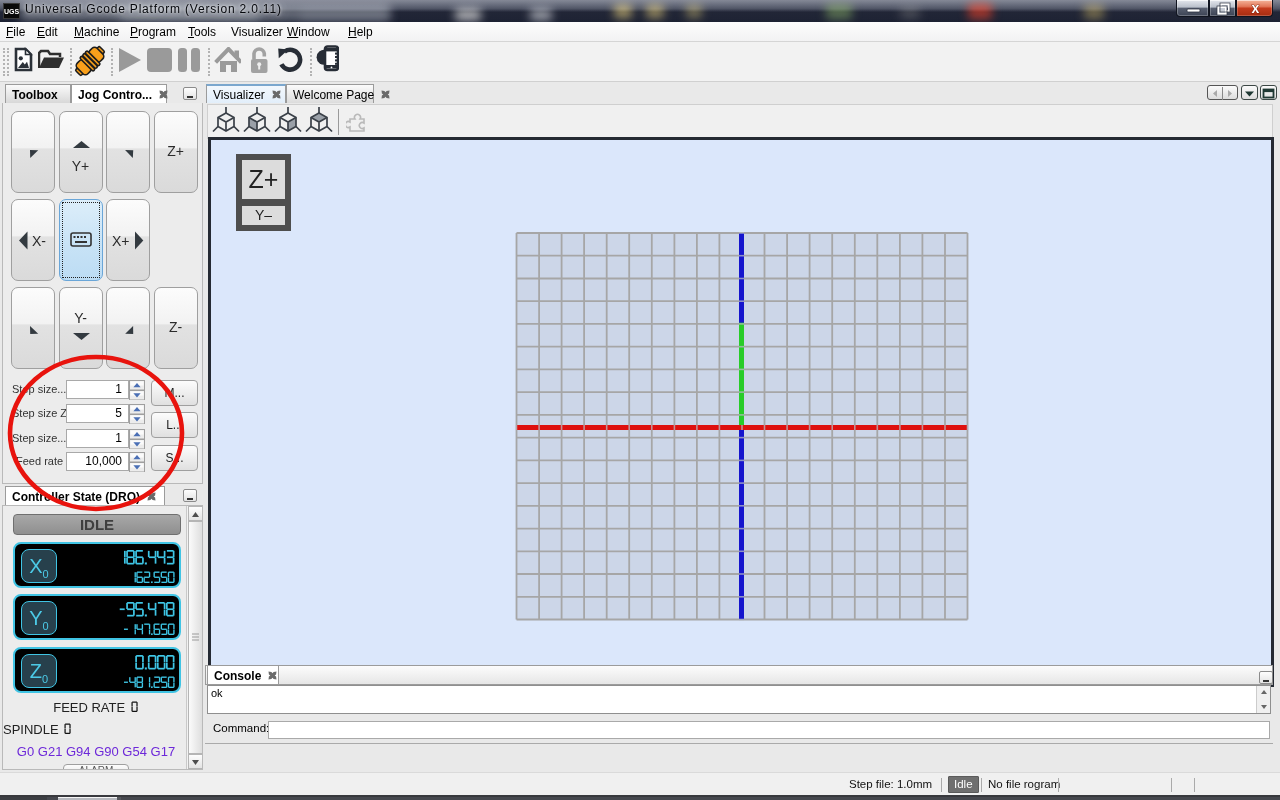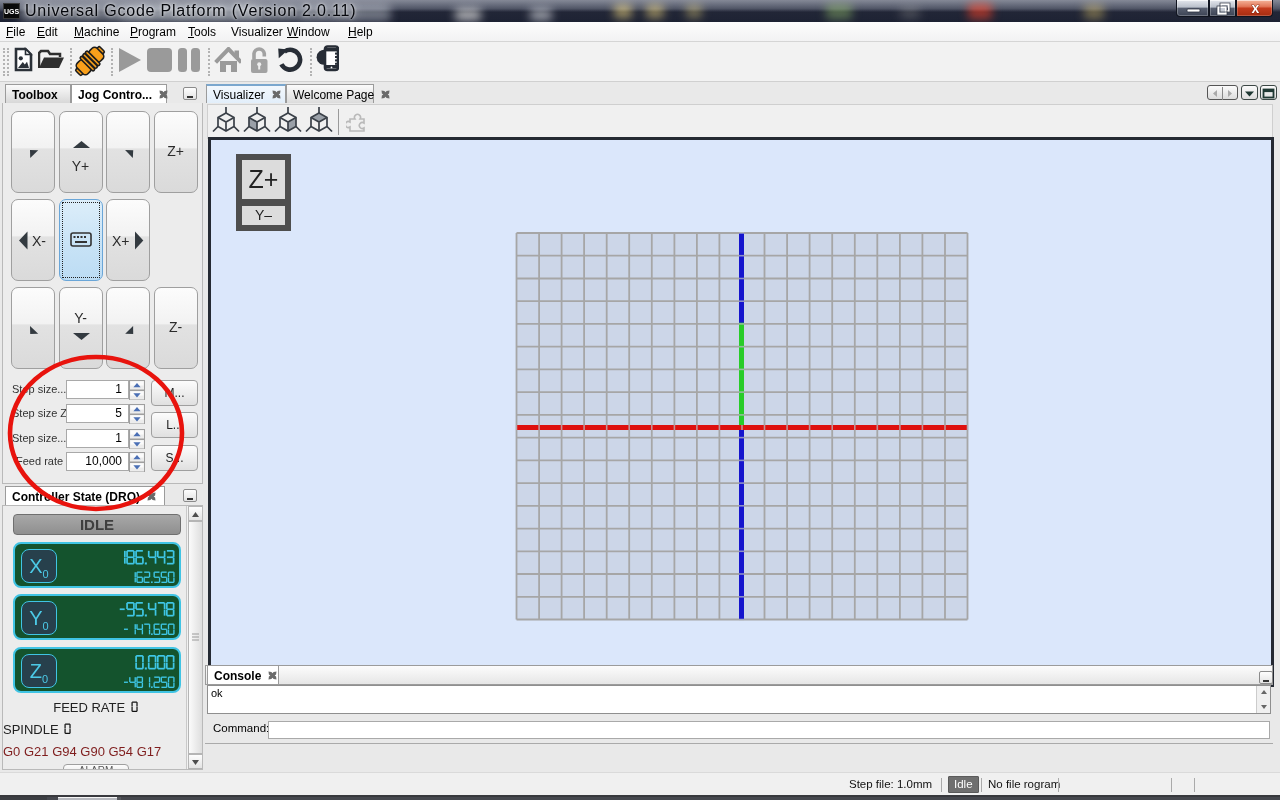--- a/index.html
+++ b/index.html
@@ -2,21 +2,21 @@
 <html><head><meta charset="utf-8"><style>
 * { margin:0; padding:0; box-sizing:border-box; }
 html,body { width:1280px; height:800px; overflow:hidden; }
 body { font-family:"Liberation Sans", sans-serif; position:relative; background:#e9e9e9; }
 .abs { position:absolute; }
 
 #titlebar { left:0; top:0; width:1280px; height:22px; background:linear-gradient(#555b6e 0%, #3c4255 38%, #262b3e 55%, #1d2233 100%); overflow:hidden; }
 #titlebar .blob { position:absolute; filter:blur(5px); border-radius:4px; }
 #tbshine { left:0; top:0; width:1280px; height:22px; background:linear-gradient(rgba(255,255,255,.28), rgba(255,255,255,.10) 40%, rgba(0,0,0,.12) 55%, rgba(0,0,0,0)); }
 #ugsicon { left:3px; top:3px; width:17px; height:16px; background:#0a0a0a; border:1px solid #3a3a3a; color:#fff; font-size:7px; font-weight:bold; text-align:center; line-height:15px; letter-spacing:0; }
-#wtitle { left:25px; top:2px; font-size:16px; letter-spacing:0.8px; color:#05070c; text-shadow:0 0 3px rgba(255,255,255,.9), 0 0 8px rgba(255,255,255,.75), 0 0 14px rgba(255,255,255,.5); white-space:nowrap; }
+#wtitle { left:25px; top:2px; font-size:12px; letter-spacing:0.8px; color:#05070c; text-shadow:0 0 3px rgba(255,255,255,.9), 0 0 8px rgba(255,255,255,.75), 0 0 14px rgba(255,255,255,.5); white-space:nowrap; }
 .winbtn { position:absolute; top:0; height:17px; border:1px solid #10141f; border-top:none; background:linear-gradient(#e5e8ee 0%, #b9bfca 45%, #5a6172 50%, #3c4354 100%); box-shadow:inset 0 1px 0 rgba(255,255,255,.6), inset 0 0 0 1px rgba(255,255,255,.25); }
 #btnmin { left:1176px; width:33px; border-radius:0 0 0 4px; }
 #btnmax { left:1209px; width:27px; border-radius:0; }
 #btnclose { left:1236px; width:37px; border-radius:0 0 4px 0; background:linear-gradient(#f5b49a 0%, #e2785a 40%, #c43c1e 52%, #a62c10 100%); box-shadow:inset 0 1px 0 rgba(255,255,255,.5), inset 0 0 0 1px rgba(255,255,255,.2); }
 
 #menubar { left:0; top:22px; width:1280px; height:20px; background:linear-gradient(#fdfdfd,#f2f2f3); border-bottom:1px solid #d5d5d5; font-size:12px; color:#000; }
 #menubar span { position:absolute; top:3px; }
 
 #toolbar { left:0; top:42px; width:1280px; height:40px; background:#f2f2f2; border-bottom:1px solid #d0d0d0; }
 .tsep { position:absolute; top:6px; height:28px; width:0; border-left:2px dotted #b3b3b3; }
@@ -24,21 +24,21 @@
 .tabrow { position:absolute; height:20px; }
 .tab { position:absolute; top:0; height:19px; border:1px solid #9b9b9b; border-bottom:none; font-size:12px; color:#000; padding:3px 6px 0 6px; white-space:nowrap; }
 .minibtn { position:absolute; width:14px; height:13px; border:1px solid #8b8b8b; background:linear-gradient(#fefefe,#e3e3e3); border-radius:2px; }
 .minibtn:after { content:""; position:absolute; left:3px; top:8px; width:6px; height:2px; background:#333; }
 .jogbtn { position:absolute; background:linear-gradient(#fcfcfc 0%, #f2f2f2 45%, #e2e2e2 46%, #dadada 100%); border:1px solid #9f9f9f; border-radius:7px; color:#2b2b2b; font-size:13px; }
 .srow { position:absolute; font-size:11px; color:#333; white-space:nowrap; }
 .sfield { position:absolute; background:#fff; border:1px solid #a9a9a9; font-size:12px; color:#000; text-align:right; }
 .spin { position:absolute; width:15px; }
 .mbtn { position:absolute; left:148px; width:47px; background:linear-gradient(#fcfcfc,#e0e0e0); border:1px solid #9f9f9f; border-radius:4px; font-size:12px; color:#222; text-align:center; }
 
-.drobox { position:absolute; left:10px; width:168px; height:46px; background:#14532d; border:2px solid #40c4e4; border-radius:8px; }
+.drobox { position:absolute; left:10px; width:168px; height:46px; background:#000000; border:2px solid #40c4e4; border-radius:8px; }
 .drochip { position:absolute; left:6px; top:5px; width:36px; height:34px; background:#27404c; border:1px solid #40c4e4; border-radius:8px; color:#4cc9e6; font-size:20px; text-align:center; line-height:32px; }
 .drochip sub { font-size:11px; }
 
 #canvas { left:208px; top:137px; width:1066px; height:550px; background:#dbe7fb; border:3px solid #252a33; }
 
 #console { left:205px; top:665px; width:1068px; height:79px; }
 
 #statusbar { left:0; top:772px; width:1280px; height:24px; background:#f0f0f0; border-top:1px solid #dadada; font-size:11.5px; color:#111; }
 #bottomstrip { left:0; top:795px; width:1280px; height:5px; background:#46484e; overflow:hidden; }
 .vsep12 { position:absolute; top:5px; height:14px; width:1px; background:#aaa; }
@@ -489,21 +489,21 @@
     <div class="abs" style="left:0; top:216px; width:186px; text-align:left; font-size:13px; color:#222;">SPINDLE <svg width="10" height="12" style="vertical-align:-1px">
         <g fill="#111">
           <rect x="3.13" y="0.50" width="4.82" height="1.24"></rect>
           <rect x="7.39" y="1.12" width="1.24" height="4.45"></rect>
           <rect x="7.39" y="5.94" width="1.24" height="4.45"></rect>
           <rect x="3.13" y="9.76" width="4.82" height="1.24"></rect>
           <rect x="2.45" y="5.94" width="1.24" height="4.45"></rect>
           <rect x="2.45" y="1.12" width="1.24" height="4.45"></rect>
         </g>
       </svg></div>
-    <div class="abs" style="left:0; top:238px; width:186px; text-align:left; font-size:13px; color:#7f1d1d;">G0 G21 G94 G90 G54 G17</div>
+    <div class="abs" style="left:0; top:238px; width:186px; text-align:center; font-size:13px; color:#6d28d9;">G0 G21 G94 G90 G54 G17</div>
     <div class="abs" style="left:60px; top:258px; width:66px; height:12px; border:1px solid #9f9f9f; border-radius:4px; background:linear-gradient(#fcfcfc,#e8e8e8); font-size:10px; color:#555; text-align:center;">ALARM</div>
     <div class="abs" style="left:183px; top:0; width:16px; height:263px; background:#f2f2f2; border-left:1px solid #c9c9c9;">
       <div class="abs" style="left:1px; top:0; width:15px; height:15px; background:linear-gradient(#fdfdfd,#e4e4e4); border:1px solid #b5b5b5;"><svg width="13" height="13">
           <path d="M6.5 4 L10 9 L3 9 Z" fill="#4d4d4d"></path>
         </svg></div>
       <div class="abs" style="left:1px; top:15px; width:15px; height:233px; background:linear-gradient(90deg,#fbfbfb,#dedede); border:1px solid #b5b5b5;"><svg width="13" height="233">
           <g stroke="#9a9a9a" stroke-width="1">
             <line x1="3" y1="112" x2="10" y2="112"></line>
             <line x1="3" y1="115" x2="10" y2="115"></line>
             <line x1="3" y1="118" x2="10" y2="118"></line>

